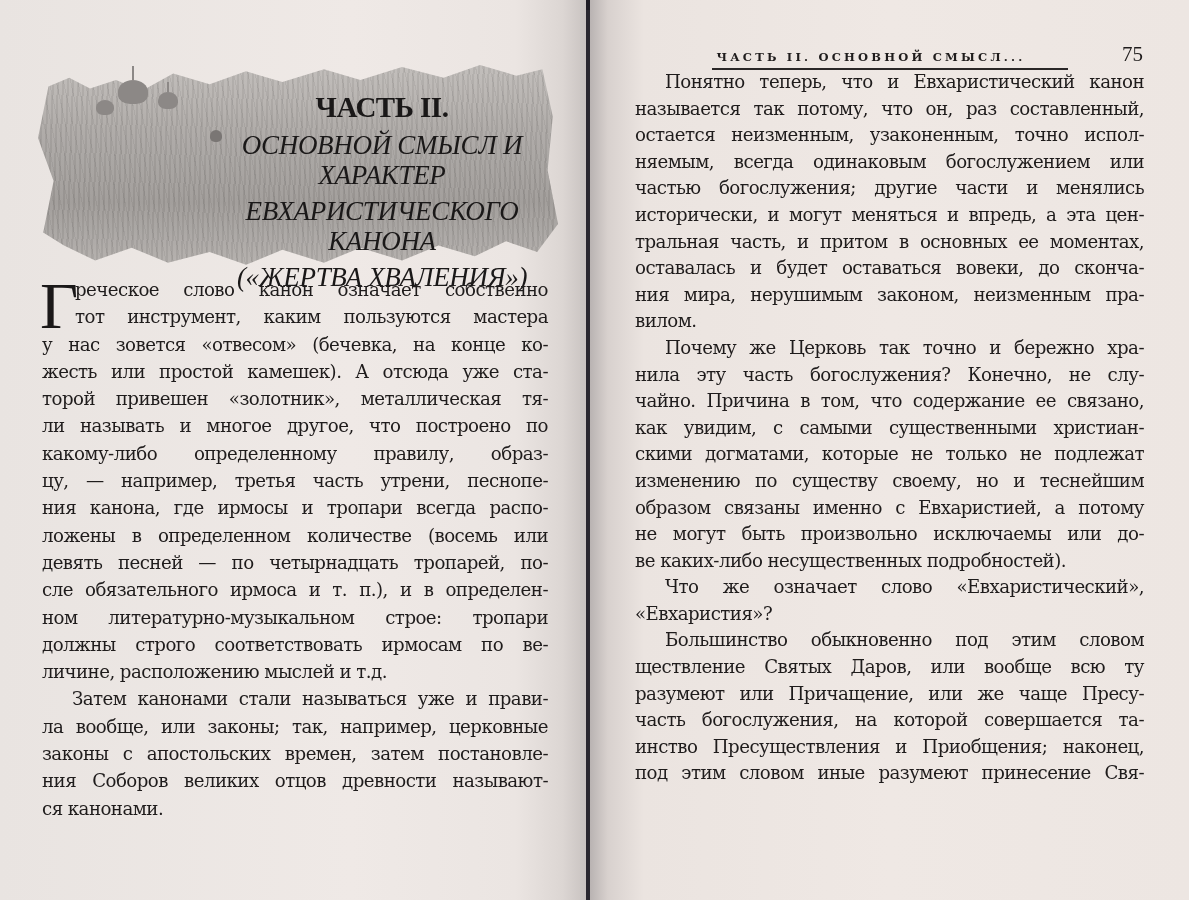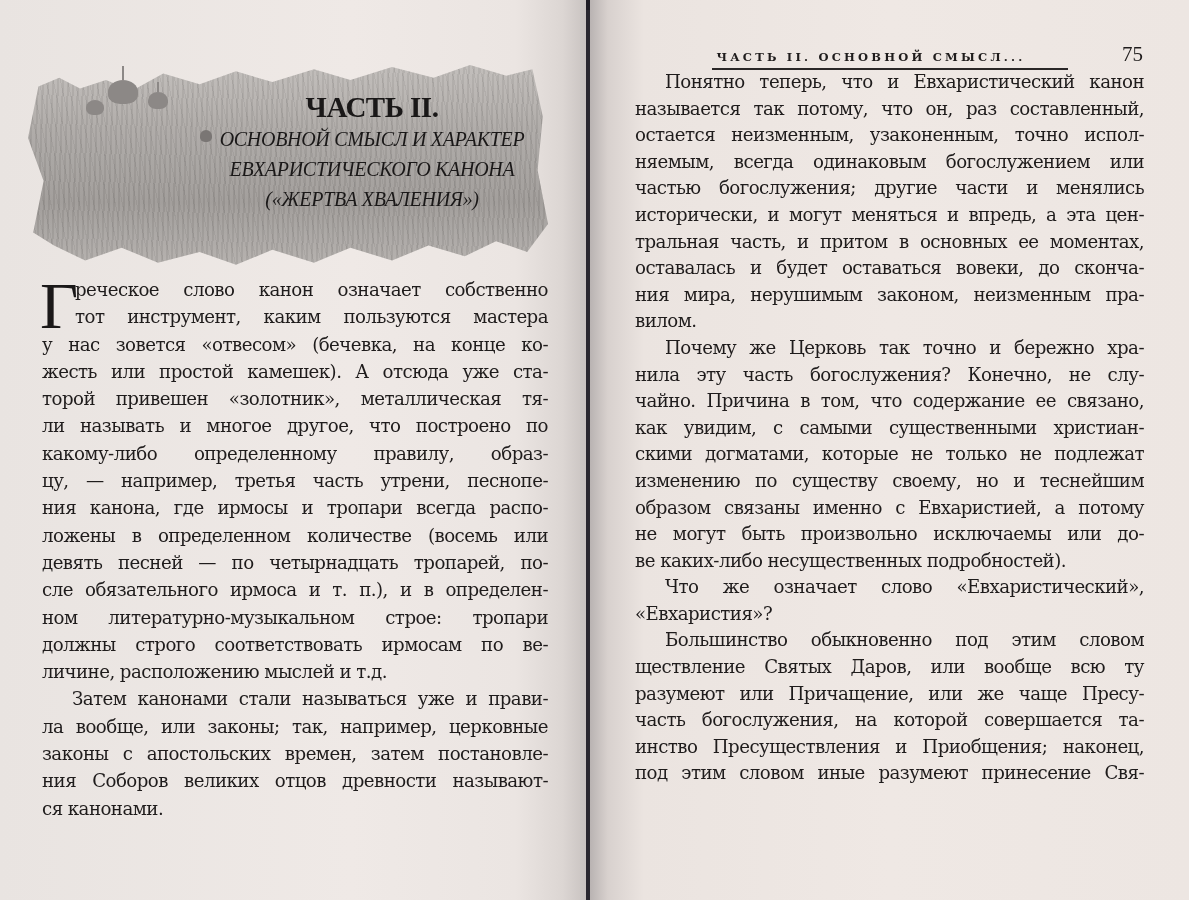--- a/index.html
+++ b/index.html
@@ -24,21 +24,21 @@
     left: 590px; width: 599px;
     background: linear-gradient(to right, #b9b3b2 0%, #d8d1ce 3%, #ebe4e0 9%, #efe8e4 50%, #ede6e2 100%);
   }
   .gutter-top {
     position: absolute; left: 566px; top: 0; width: 46px; height: 10px;
     background: #1e1c24; border-radius: 0 0 14px 14px;
   }
 
   
   .header-art {
-    position: absolute; left: 28px; top: 52px; width: 520px; height: 215px;
+    position: absolute; left: 38px; top: 52px; width: 520px; height: 215px;
   }
   .header-art .wash {
     position: absolute; left: 0; top: 0; width: 100%; height: 100%;
     background:
       repeating-linear-gradient(92deg, rgba(0,0,0,0.05) 0 2px, rgba(255,255,255,0.04) 2px 5px),
       repeating-linear-gradient(78deg, rgba(0,0,0,0.06) 0 1px, rgba(0,0,0,0) 1px 7px),
       linear-gradient(to bottom, #c4c0bd 0%, #aeaaa7 35%, #9f9b98 70%, #b4b0ad 100%);
     clip-path: polygon(2% 16%, 6% 12%, 10% 17%, 15% 13%, 20% 18%, 26% 10%, 33% 15%, 40% 9%, 47% 14%, 55% 8%, 62% 13%, 70% 7%, 78% 12%, 85% 6%, 92% 11%, 97% 8%, 99% 30%, 98% 55%, 100% 80%, 96% 93%, 90% 88%, 84% 95%, 77% 90%, 70% 97%, 62% 91%, 55% 98%, 47% 92%, 40% 99%, 33% 93%, 25% 98%, 18% 91%, 11% 97%, 5% 90%, 1% 84%, 3% 60%, 0% 40%);
   }
   .dome { position: absolute; background: #8c8886; border-radius: 50% 50% 40% 40%; }
@@ -52,21 +52,21 @@
   .header-title {
     position: absolute; left: 168px; top: 38px; width: 352px;
     text-align: center; color: #1a1818;
   }
   .header-title .part {
     font-family: "Liberation Serif", serif; font-weight: bold;
     font-size: 29px; line-height: 34px; letter-spacing: -0.5px;
   }
   .header-title .sub {
     font-family: "Liberation Serif", serif; font-style: italic;
-    font-size: 20px; line-height: 30px; letter-spacing: -0.3px;
+    font-size: 27px; line-height: 30px; letter-spacing: -0.3px; margin-top: 6px;
   }
 
   .body-text {
     font-family: "DejaVu Serif", serif;
     font-size: 18.2px; letter-spacing: -0.55px;
     color: #1f1c1c;
   }
   .body-text .line { white-space: nowrap; display: block; text-align: justify; text-align-last: justify; }
   .body-text .line.last { text-align-last: left; }
   .body-text .line.indent { padding-left: 30px; }

